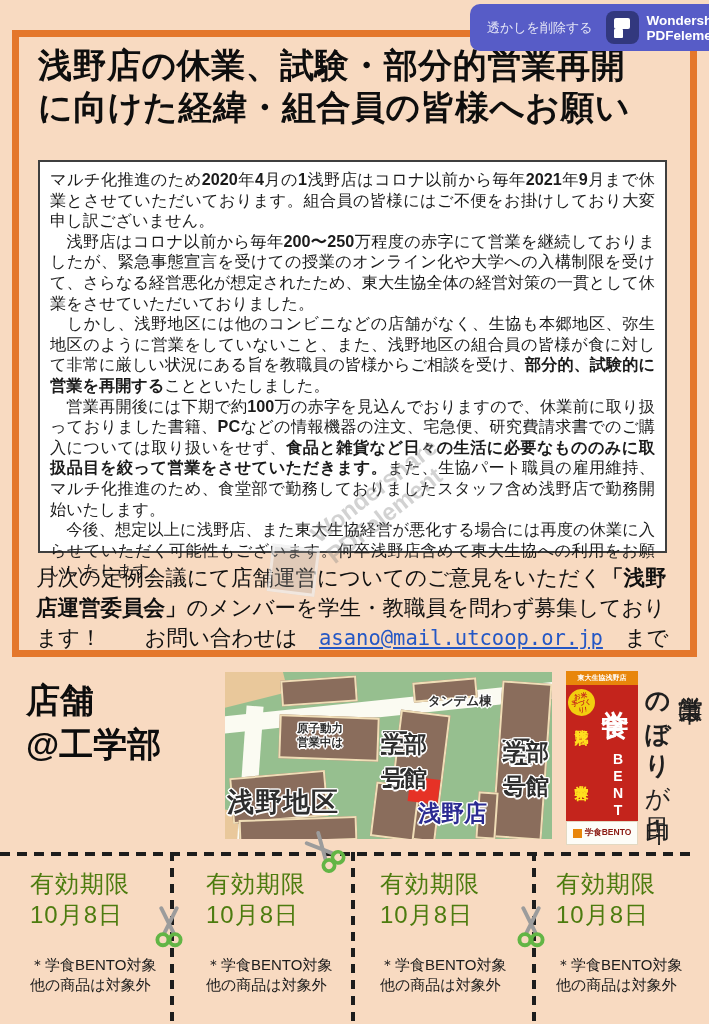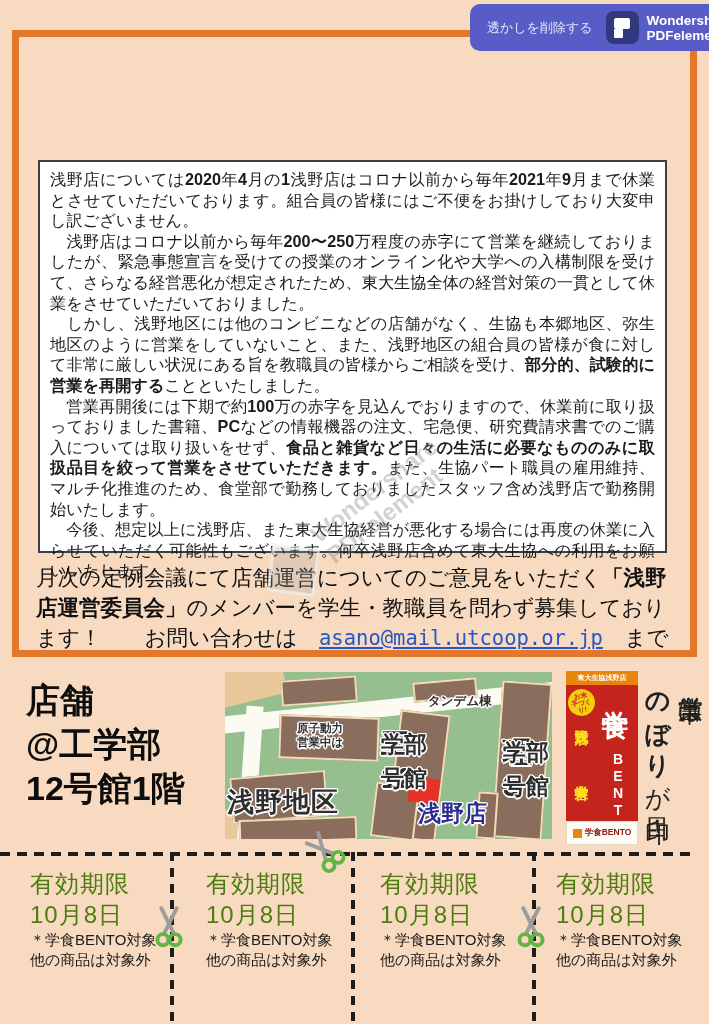--- a/index.html
+++ b/index.html
@@ -100,44 +100,48 @@
   .cut-v{position:absolute;top:852px;width:4px;height:172px;
          background:repeating-linear-gradient(180deg,#1d1d1d 0 9px,transparent 9px 16px);}
   .cv1{left:170px;} .cv2{left:351px;} .cv3{left:532px;}
   .sc{position:absolute;z-index:5;}
   .sc-top{left:310px;top:831px;transform:rotate(-42deg);}
   .sc-1{left:154px;top:906px;}
   .sc-3{left:516px;top:906px;}
   .coupon{position:absolute;top:868px;}
   .cp0{left:30px;} .cp1{left:206px;} .cp2{left:380px;} .cp3{left:556px;}
   .cp-expiry{font-size:24px;line-height:31px;color:#4d7c0f;font-weight:500;letter-spacing:1px;}
-  .cp-note{font-size:15px;line-height:19.5px;color:#1c1c1c;font-weight:500;}
+  .cp-note{margin-top:25px;font-size:15px;line-height:19.5px;color:#1c1c1c;font-weight:500;}
 </style>
 </head>
 <body>
 
 <div class="page">
 
   <div class="frame"></div>
 
   <div class="badge">
     <span class="badge-remove">透かしを削除する</span>
     <span class="badge-logo">
         <span class="l1"></span>
         <span class="l2"></span>
       </span>
     <span class="badge-name">
       <span>Wondershare</span><br>
       <span>PDFelement</span>
     </span>
   </div>
 
+  <div class="main-title">
+    <div>浅野店の休業、試験・部分的営業再開</div>
+    <div>に向けた経緯・組合員の皆様へお願い</div>
+  </div>
 
   <div class="textbox">
-    <p><span>浅野店については</span><span class="seg-b">2020</span><span>年</span><span class="seg-b">4</span><span>月の</span><span class="seg-b">1</span><span>浅野店はコロナ以前から毎年</span><span class="seg-b">2021</span><span>年</span><span class="seg-b">9</span><span>月まで休業とさせていただいております。組合員の皆様にはご不便をお掛けしており大変申し訳ございません。</span></p>
+    <p><span>マルチ化推進のため</span><span class="seg-b">2020</span><span>年</span><span class="seg-b">4</span><span>月の</span><span class="seg-b">1</span><span>浅野店はコロナ以前から毎年</span><span class="seg-b">2021</span><span>年</span><span class="seg-b">9</span><span>月まで休業とさせていただいております。組合員の皆様にはご不便をお掛けしており大変申し訳ございません。</span></p>
     <p><span>　浅野店はコロナ以前から毎年</span><span class="seg-b">200〜250</span><span>万程度の赤字にて営業を継続しておりましたが、緊急事態宣言を受けての授業のオンライン化や大学への入構制限を受けて、さらなる経営悪化が想定されたため、東大生協全体の経営対策の一貫として休業をさせていただいておりました。</span></p>
     <p><span>　しかし、浅野地区には他のコンビニなどの店舗がなく、生協も本郷地区、弥生地区のように営業をしていないこと、また、浅野地区の組合員の皆様が食に対して非常に厳しい状況にある旨を教職員の皆様からご相談を受け、</span><span class="seg-b">部分的、試験的に営業を再開する</span><span>ことといたしました。</span></p>
     <p><span>　営業再開後には下期で約</span><span class="seg-b">100</span><span>万の赤字を見込んでおりますので、休業前に取り扱っておりました書籍、</span><span class="seg-b">PC</span><span>などの情報機器の注文、宅急便、研究費請求書でのご購入については取り扱いをせず、</span><span class="seg-b">食品と雑貨など日々の生活に必要なもののみに取扱品目を絞って営業をさせていただきます。</span><span>また、生協パート職員の雇用維持、マルチ化推進のため、食堂部で勤務しておりましたスタッフ含め浅野店で勤務開始いたします。</span></p>
     <p><span>　今後、想定以上に浅野店、また東大生協経営が悪化する場合には再度の休業に入らせていただく可能性もございます。何卒浅野店含めて東大生協への利用をお願いいたします。</span></p>
   </div>
 
   <div class="notice">
     <span><span>月次の定例会議にて店舗運営についてのご意見をいただく</span><span class="seg-b">「浅野店運営委員会」</span><span>のメンバーを学生・教職員を問わず募集しております！　　お問い合わせは　</span></span><a class="email" href="#">asano@mail.utcoop.or.jp</a><span>　まで</span>
   </div>
 
@@ -145,21 +149,20 @@
     <span class="wm-diamond"></span>
     <span class="wm-text">
       <span>Wondershare</span><br>
       <span>PDFelement</span>
     </span>
   </div>
 
   <div class="shop-label">
     <div>店舗</div>
     <div>@工学部</div>
-    <div>12号館1階</div>
   </div>
 
   <div class="map">
     <div class="tan tan-tl"></div>
     <div class="tan tan-bl"></div>
     <div class="road road-top"></div>
     <div class="road road-left"></div>
     <div class="bld b1"></div>
     <div class="bld b2"></div>
     <div class="bld b3"></div>

